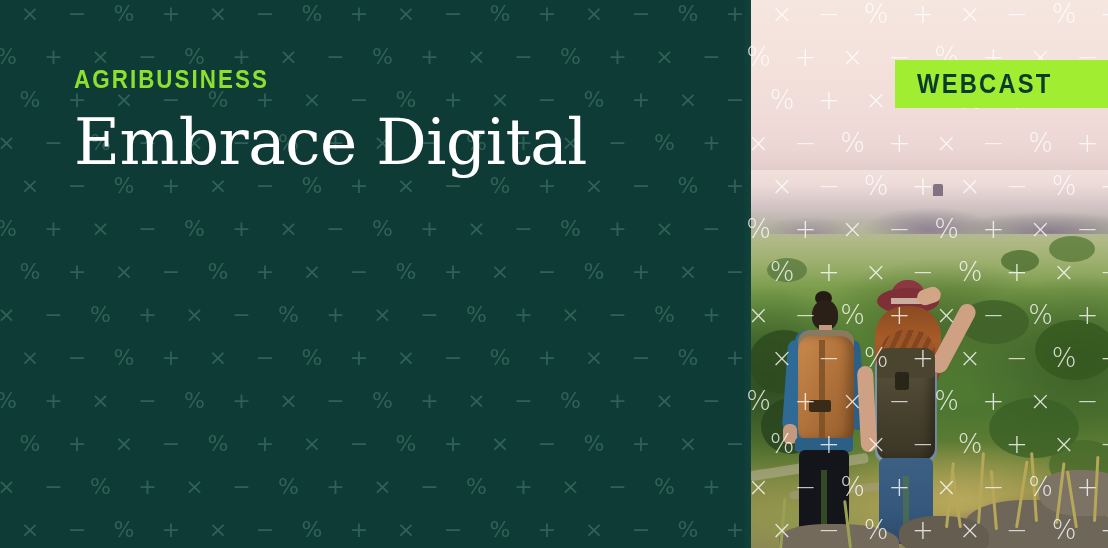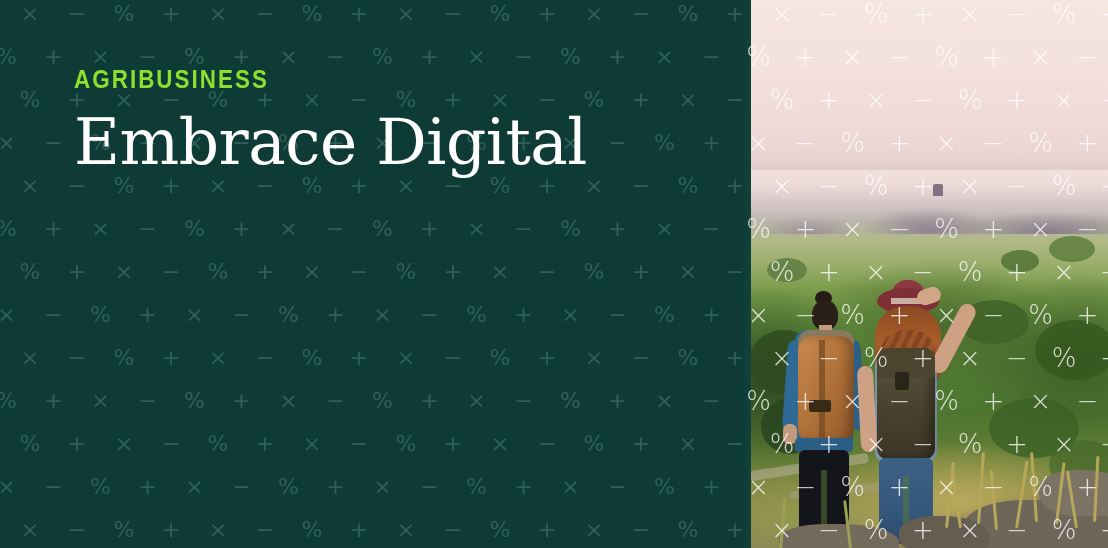--- a/index.html
+++ b/index.html
@@ -568,14 +568,17 @@
     </div>
 
   <div class="eyebrow">AGRIBUSINESS</div>
 
   <div class="headline">
     <span class="l1">Embrace Digital</span>
   </div>
 
 
 
+  <div class="badge">
+    <span>WEBCAST</span>
+  </div>
 
 </div>
 
 </body></html>

